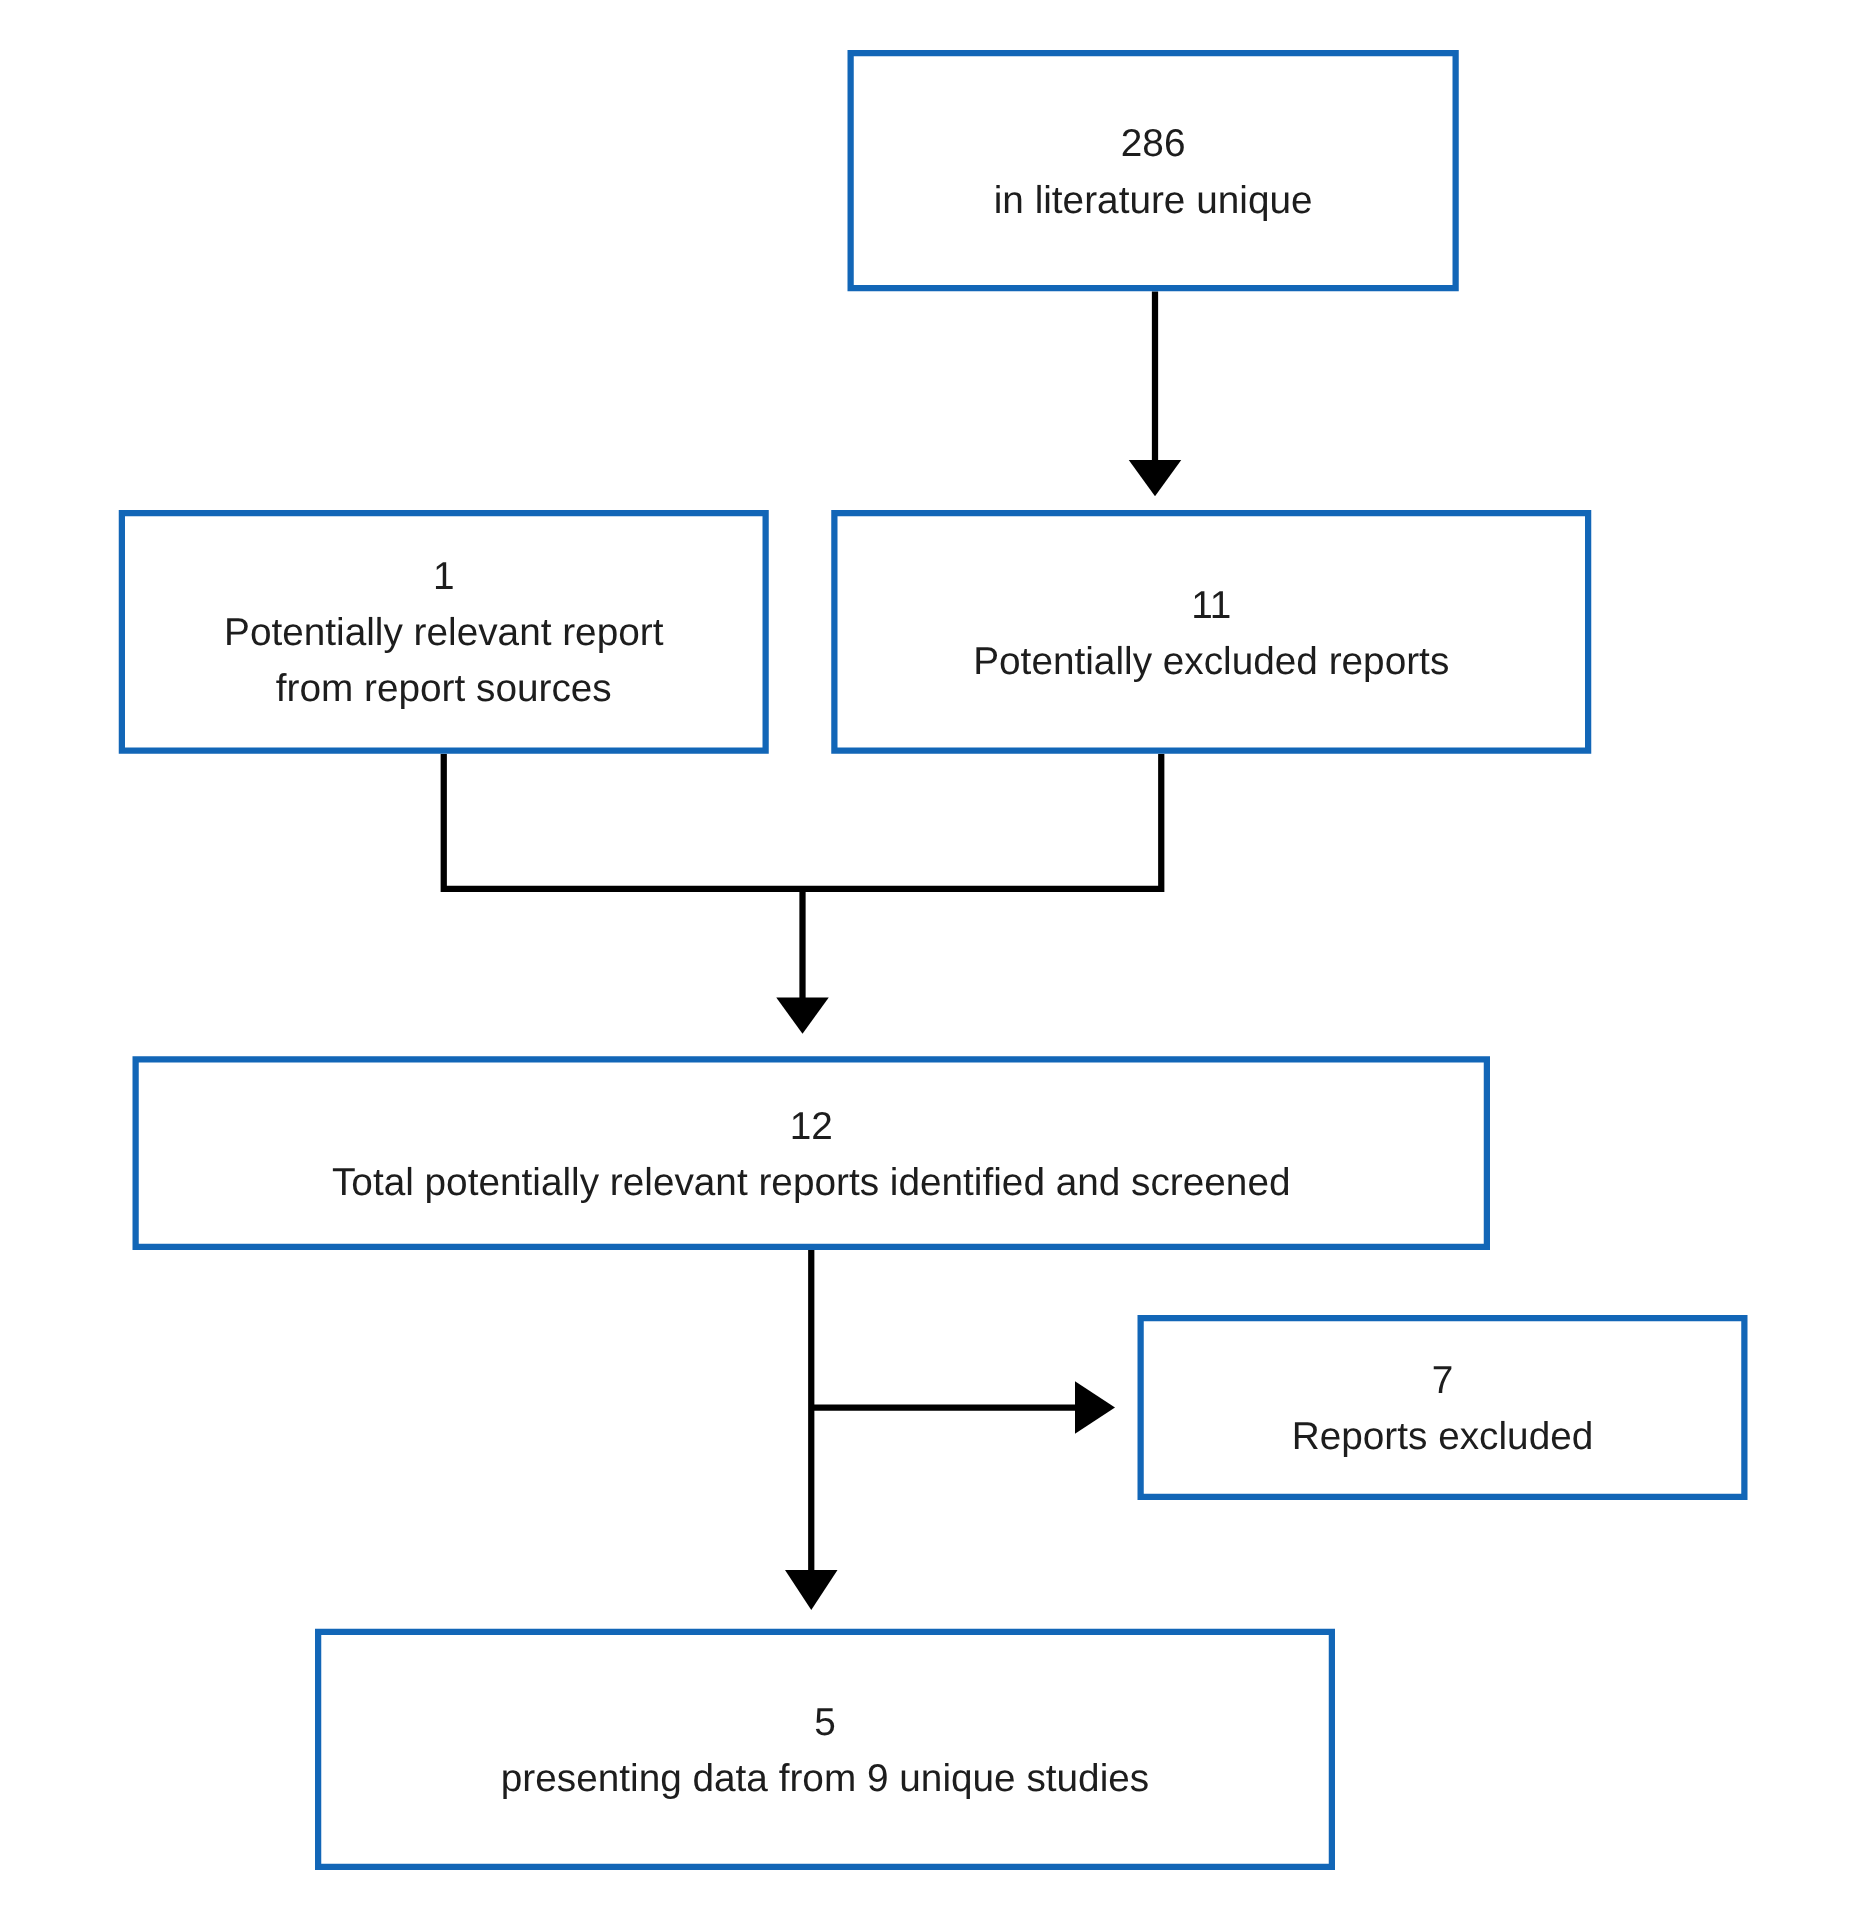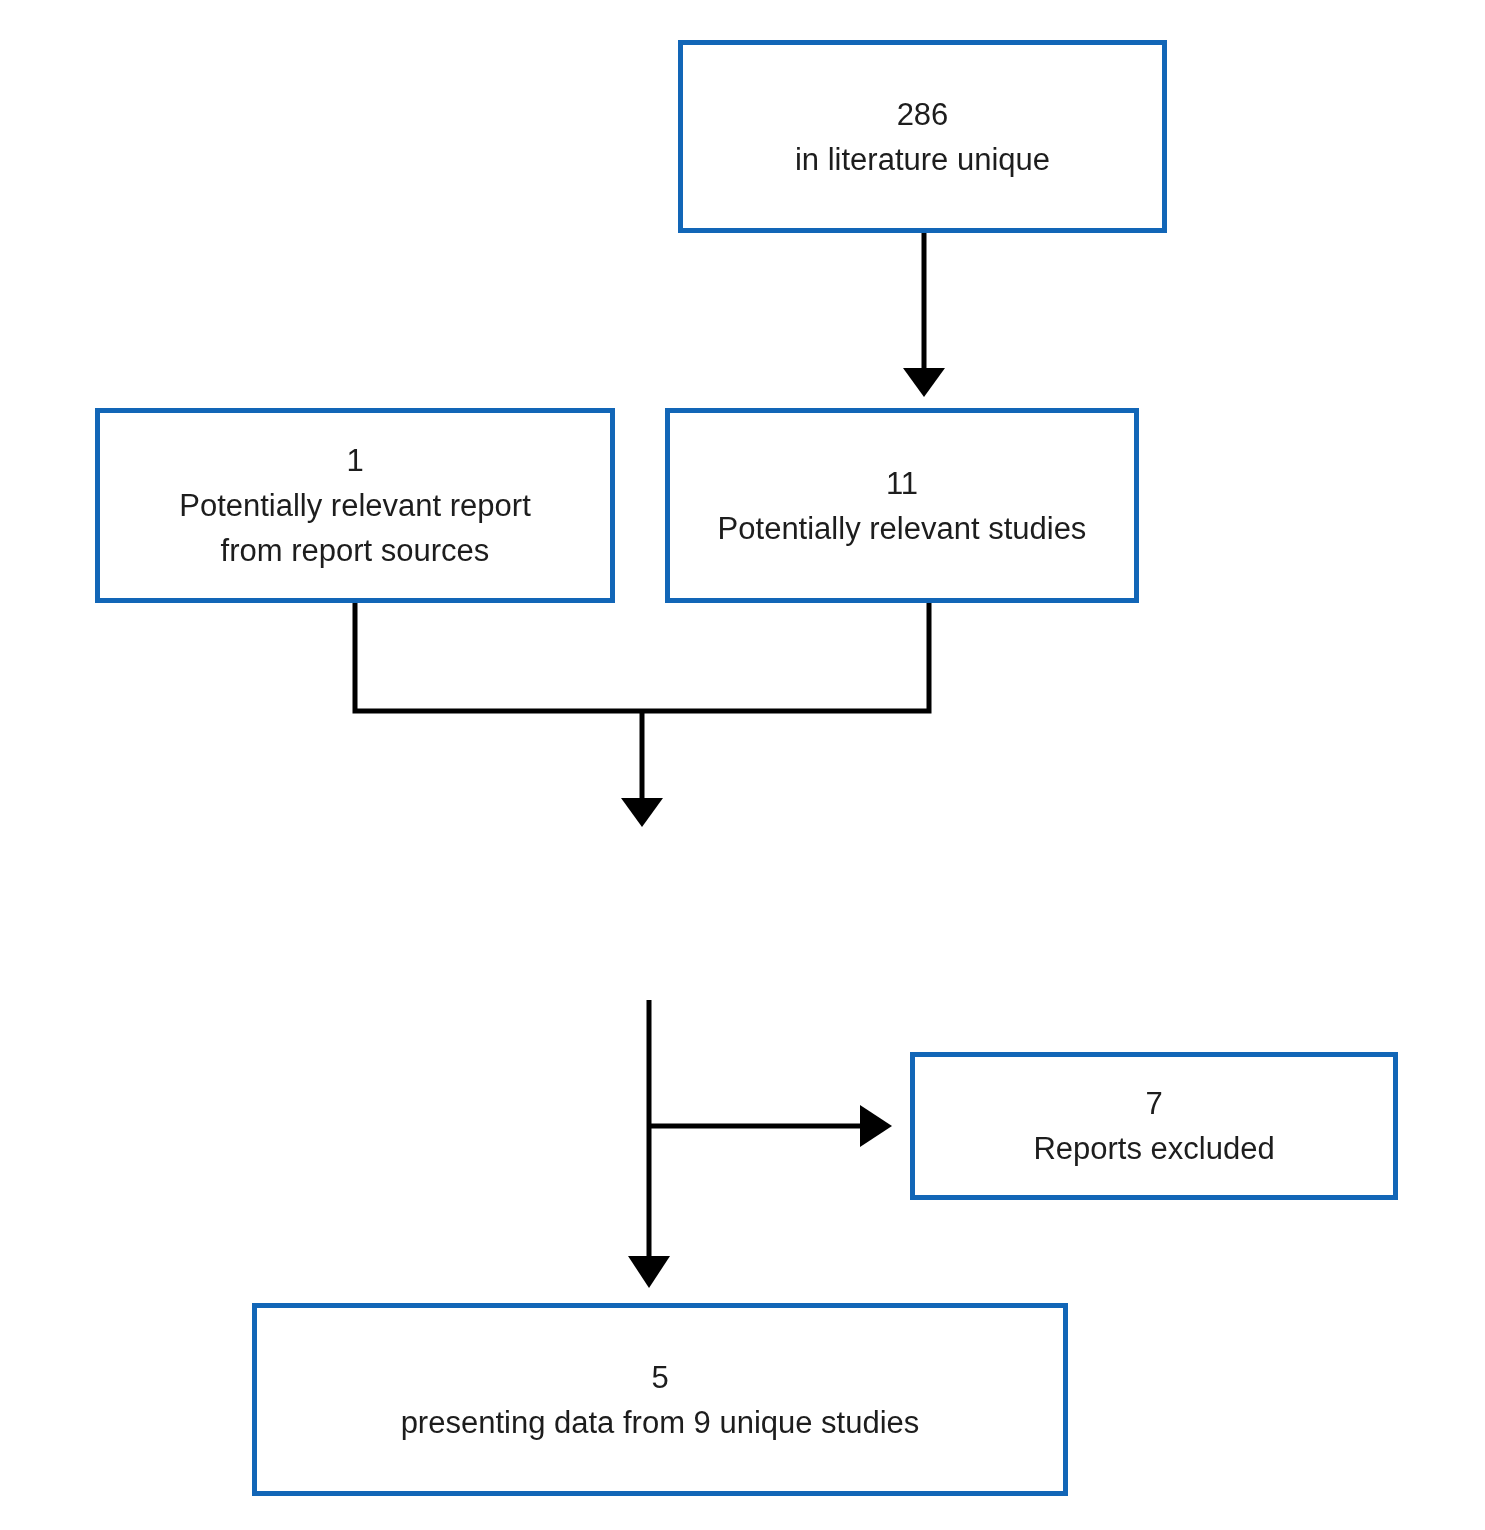--- a/index.html
+++ b/index.html
@@ -43,21 +43,21 @@
     align-items:center;
     justify-content:center;
     text-align:center;
     font-size:31px;
     line-height:45px;
   }
   .node div{white-space:nowrap;}
   
   #node-citations {left:678px; top:40px;   width:489px;  height:193px;}
   #node-other     {left:95px;  top:408px;  width:520px;  height:195px;}
-  #node-screened  {left:665px; top:408px;  width:474px;  height:195px;}
+  #node-screened  {left:665px; top:408px;  width:608px;  height:195px;}
   #node-total     {left:106px; top:845px;  width:1086px; height:155px;}
   #node-excluded  {left:910px; top:1052px; width:488px;  height:148px;}
   #node-included  {left:252px; top:1303px; width:816px;  height:193px;}
 </style>
 </head>
 <body>
 
 <div class="canvas">
 
   <svg class="connectors" viewBox="0 0 1485 1530" xmlns="http://www.w3.org/2000/svg">
@@ -82,23 +82,27 @@
   </div>
 
   <div class="node" id="node-other">
     <div>1</div>
     <div>Potentially relevant report</div>
     <div>from report sources</div>
   </div>
 
   <div class="node" id="node-screened">
     <div>11</div>
-    <div>Potentially relevant studies</div>
+    <div>Potentially excluded reports</div>
   </div>
 
+  <div class="node" id="node-total">
+    <div>12</div>
+    <div>Total potentially relevant reports identified and screened</div>
+  </div>
 
   <div class="node" id="node-excluded">
     <div>7</div>
     <div>Reports excluded</div>
   </div>
 
   <div class="node" id="node-included">
     <div>5</div>
     <div>presenting data from 9 unique studies</div>
   </div>

